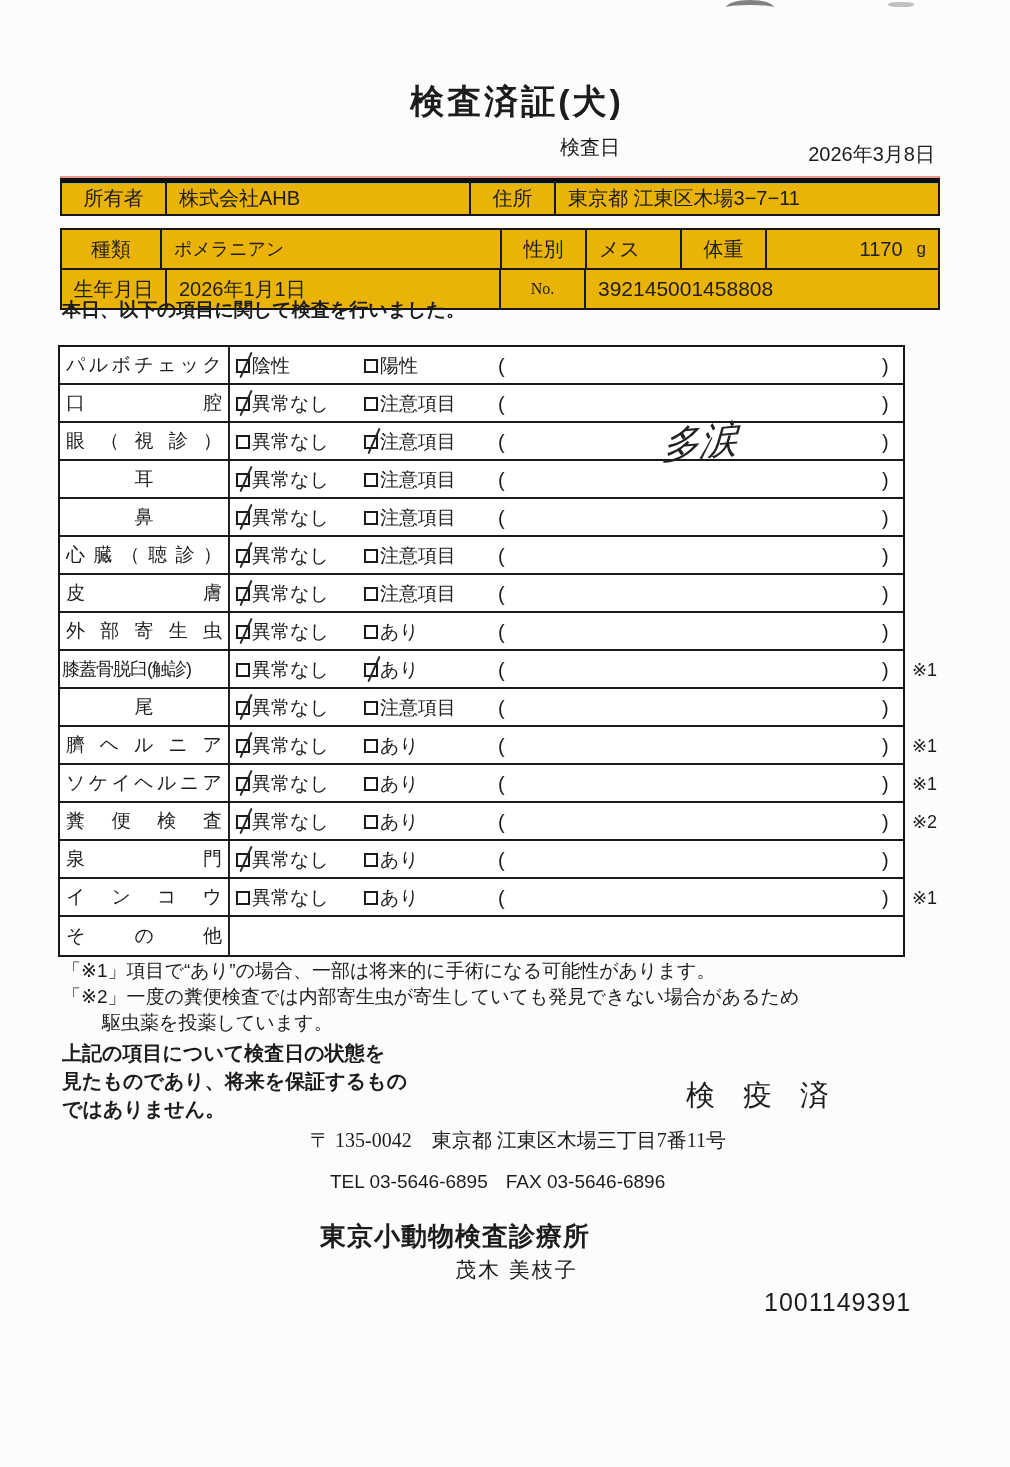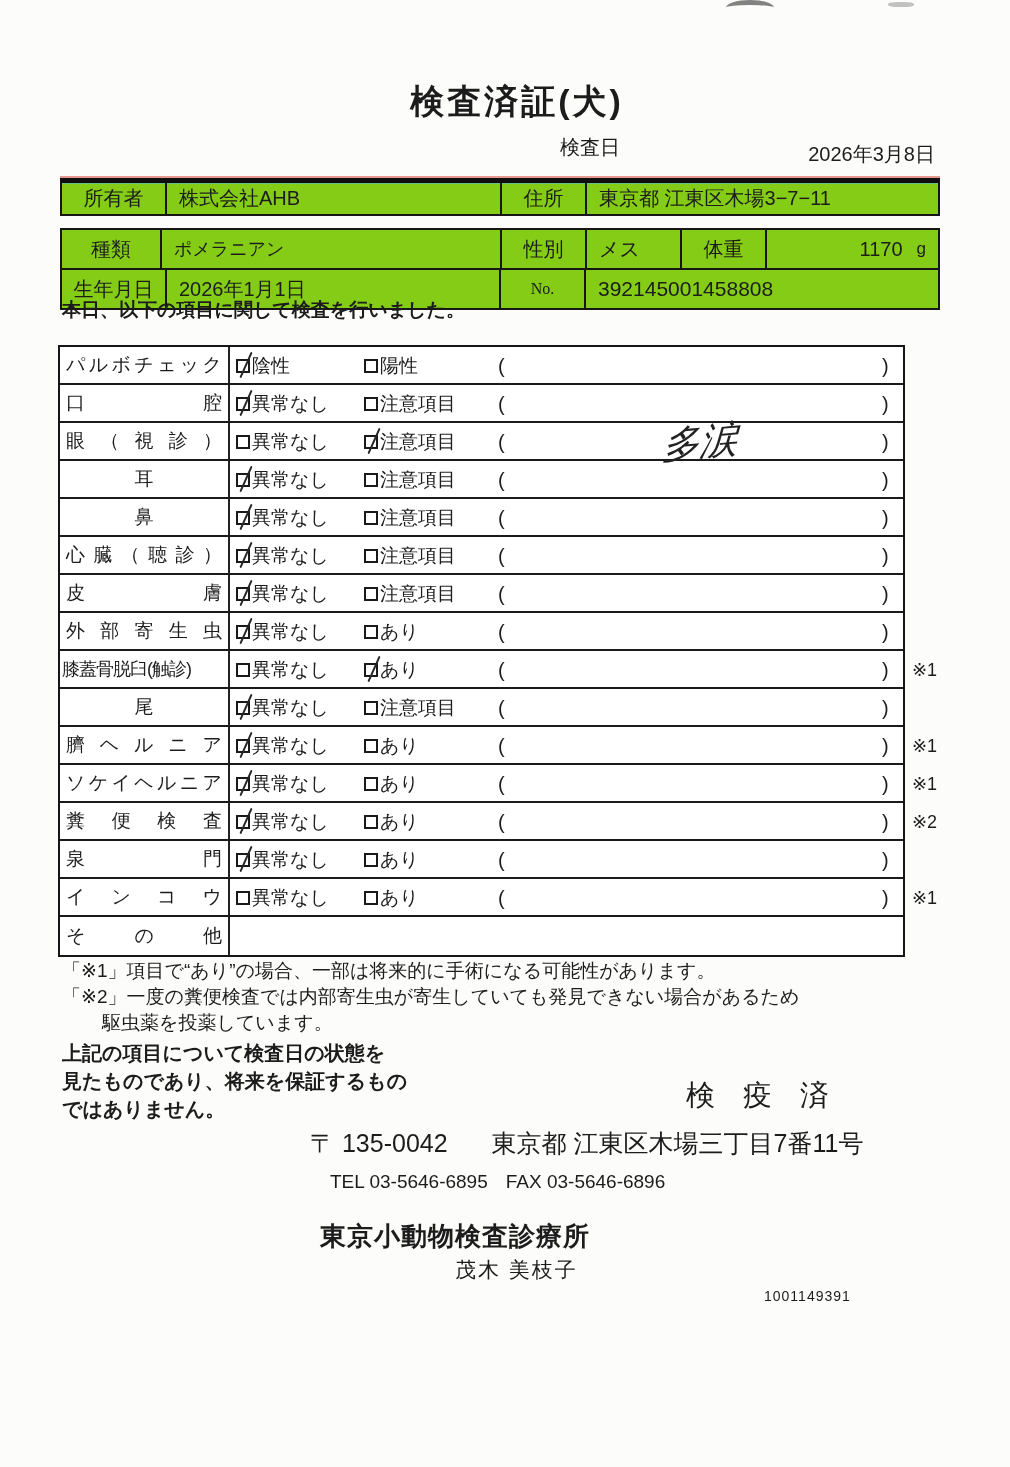--- a/index.html
+++ b/index.html
@@ -12,21 +12,21 @@
   .abs{position:absolute;}
   
   .smudge1{left:726px;top:0;width:48px;height:10px;border-top:5px solid #5a5a5a;border-radius:50%;opacity:.75;}
   .smudge2{left:888px;top:2px;width:26px;height:5px;background:#9a9a9a;border-radius:40%;opacity:.6;}
 
   #title{left:12px;top:79px;width:100%;text-align:center;font-size:34px;font-weight:700;letter-spacing:3px;}
   #exam-date-label{left:560px;top:134px;font-size:20px;font-weight:500;}
   #exam-date-value{left:793px;top:141px;width:142px;text-align:right;font-size:20px;font-weight:500;}
 
   
-  .htable{display:flex;border:2px solid #161616;box-sizing:border-box;background:#84cc16;}
+  .htable{display:flex;border:2px solid #161616;box-sizing:border-box;background:#eab308;}
   .hcell{box-sizing:border-box;display:flex;align-items:center;font-size:20px;font-weight:500;overflow:hidden;white-space:nowrap;}
   .hcell.rb{border-right:2px solid #161616;}
   .hcell.lab{justify-content:center;}
   .hcell.val{padding-left:12px;}
   #t1{left:60px;top:178px;width:880px;height:38px;border-top:5px solid #0e0e0e;
       box-shadow:0 -2px 0 rgba(215,70,55,.55), inset 0 1px 0 rgba(80,185,230,.55);}
   #t2{left:60px;top:228px;width:880px;height:82px;flex-direction:column;}
   .hrow{display:flex;flex:1;min-height:0;}
   .hrow.rb-bottom{border-bottom:2px solid #161616;}
   .weight-cell{justify-content:flex-end;padding-right:12px;gap:14px;}
@@ -56,39 +56,39 @@
       font-size:38px;font-style:italic;font-weight:400;
       font-family:"Liberation Serif","DejaVu Serif",serif;
       transform:rotate(-5deg) skewX(-8deg);color:#222;z-index:3;}
   .row-mark{position:absolute;left:calc(100% + 9px);top:0;height:38px;display:flex;align-items:center;font-size:18px;font-weight:500;white-space:nowrap;}
 
   #notes{left:62px;top:958px;font-size:19px;font-weight:500;line-height:26px;}
   .note-line.indent{padding-left:40px;}
 
   #disclaimer{left:62px;top:1039px;font-size:20px;font-weight:700;line-height:28px;}
   #stamp{left:686px;top:1076px;font-size:29px;font-weight:500;letter-spacing:10px;}
-  #addr-line{left:310px;top:1127px;font-size:25px;font-weight:500;display:flex;gap:44px;white-space:nowrap;}
+  #addr-line{left:310px;top:1127px;font-size:20px;font-weight:500;display:flex;gap:20px;white-space:nowrap;font-family:Liberation Serif, serif;}
   #tel-line{left:330px;top:1171px;font-size:19px;font-weight:500;display:flex;gap:18px;white-space:nowrap;}
   #clinic{left:320px;top:1219px;font-size:26px;font-weight:600;letter-spacing:1px;}
   #vet{left:455px;top:1256px;font-size:21px;font-weight:500;letter-spacing:2px;}
-  #serial{left:764px;top:1288px;font-size:14px;font-weight:500;letter-spacing:1px;}
+  #serial{left:764px;top:1288px;font-size:25px;font-weight:500;letter-spacing:1px;}
 </style>
 </head>
 <body>
 
 <div class="abs smudge1"></div>
 <div class="abs smudge2"></div>
 
 <div id="title" class="abs">検査済証(犬)</div>
 <div id="exam-date-label" class="abs">検査日</div>
 <div id="exam-date-value" class="abs">2026年3月8日</div>
 
 <div id="t1" class="abs htable">
   <div class="hcell lab rb" style="width:105px">所有者</div>
-  <div class="hcell val rb" style="width:335px">株式会社AHB</div>
+  <div class="hcell val rb" style="width:304px">株式会社AHB</div>
   <div class="hcell lab rb" style="width:85px">住所</div>
   <div class="hcell val" style="flex:1">東京都 江東区木場3−7−11</div>
 </div>
 
 <div id="t2" class="abs htable">
   <div class="hrow rb-bottom">
     <div class="hcell lab rb" style="width:100px">種類</div>
     <div class="hcell val rb" style="width:340px;font-size:18px">ポメラニアン</div>
     <div class="hcell lab rb" style="width:85px">性別</div>
     <div class="hcell val rb" style="width:95px">メス</div>

